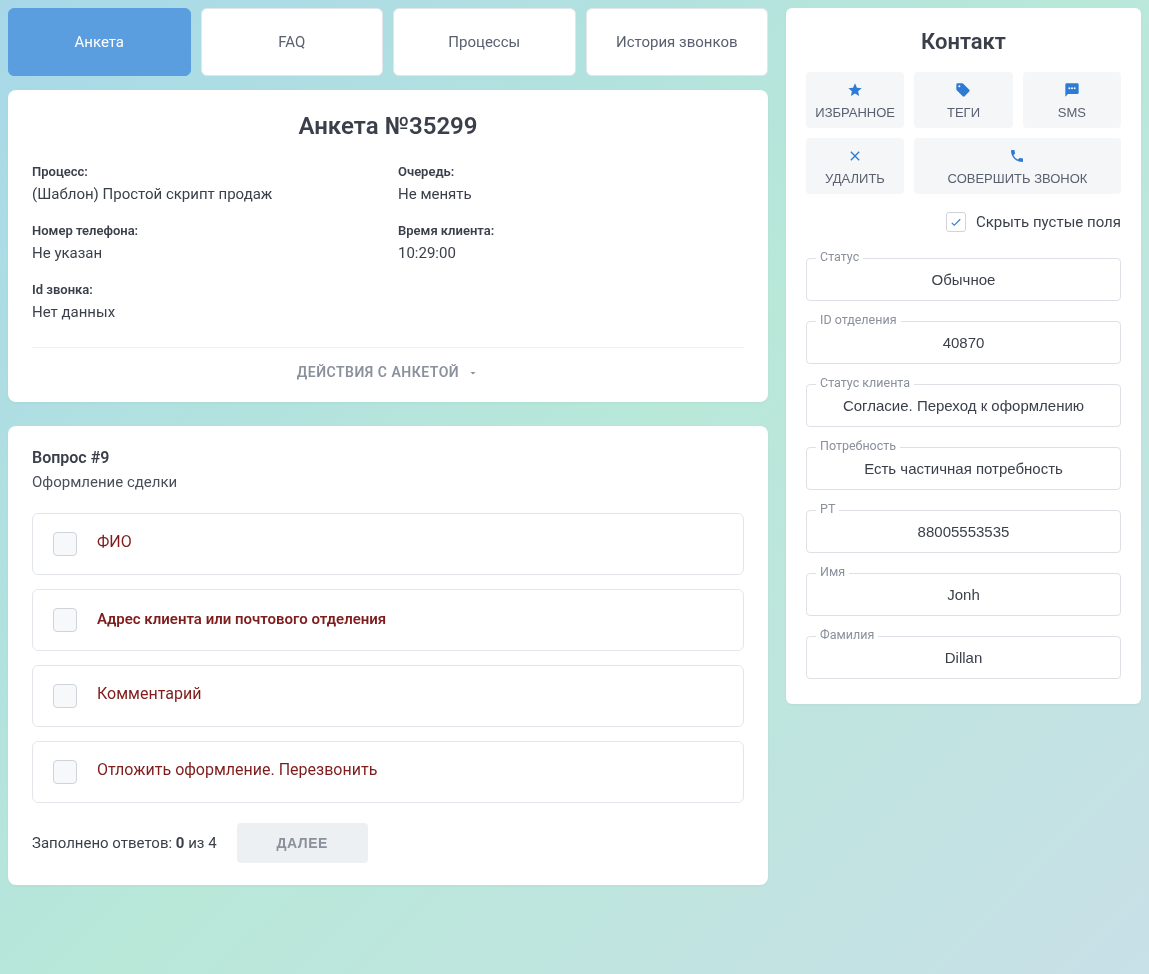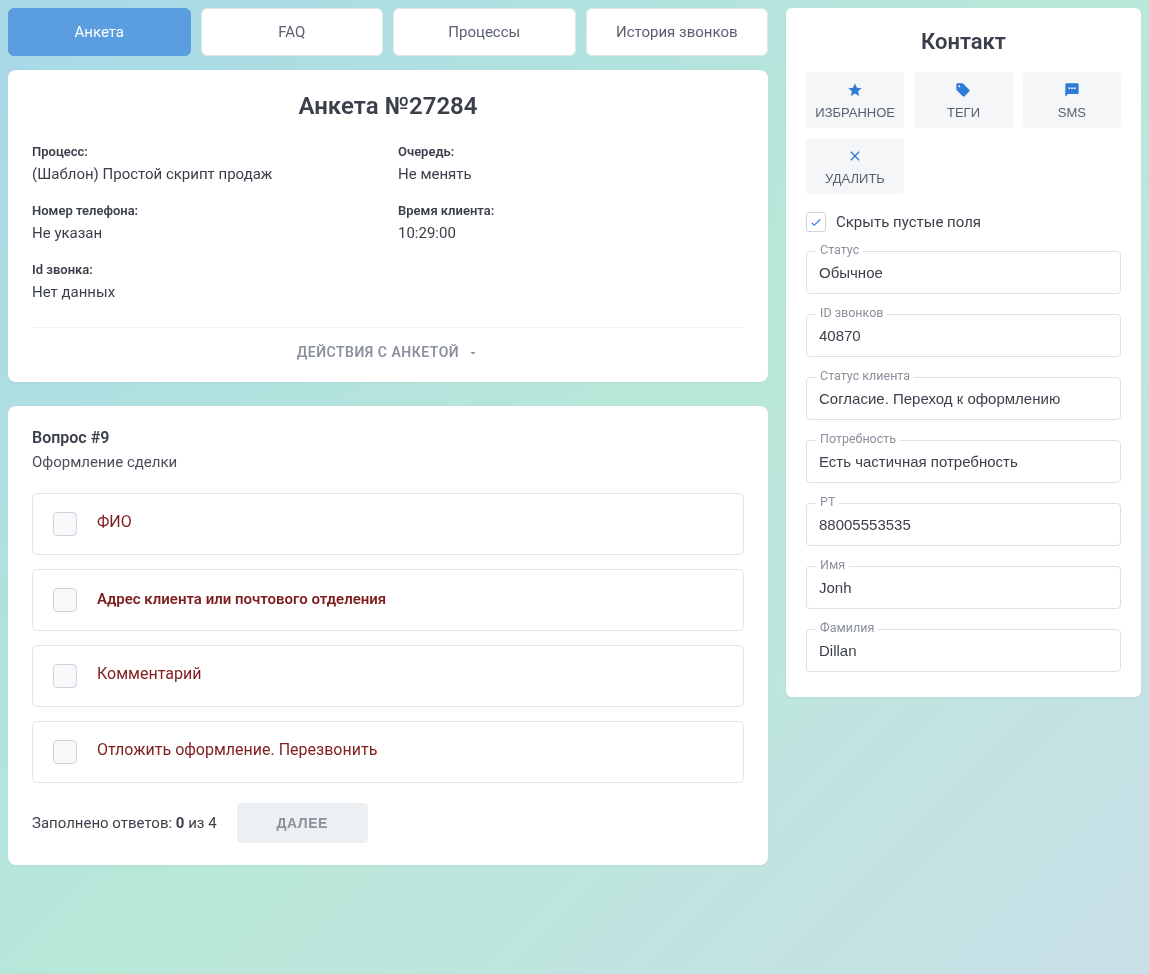--- a/index.html
+++ b/index.html
@@ -19,21 +19,21 @@
   .left-col { flex: 1; min-width: 0; }
   .right-col { width: 355px; flex-shrink: 0; }
 
   
   .tabs { display: flex; gap: 10px; margin-bottom: 14px; }
   .tab {
     flex: 1;
     background: #fff;
     border: 1px solid #e2e6ea;
     border-radius: 6px;
-    padding: 14px 10px;
+    padding: 24px 10px;
     text-align: center;
     color: #5a6070;
     font-size: 15px;
     cursor: pointer;
   }
   .tab.active {
     background: #5b9ee0;
     color: #fff;
     border-color: #5b9ee0;
   }
@@ -156,24 +156,25 @@
   .action-btn.third { flex: 1 1 calc(33.333% - 7px); }
   .action-btn.small { flex: 0 0 calc(33.333% - 7px); }
   .action-btn.wide { flex: 1; }
   .action-btn .icon { color: #2d7bd4; }
   .action-btn .icon svg { width: 16px; height: 16px; fill: currentColor; }
 
   .hide-empty {
     display: flex;
     align-items: center;
     gap: 10px;
-    margin-bottom: 19px;
+    margin-bottom: 26px;
     color: #3a3f4a;
     font-size: 15px;
     cursor: pointer;
+    justify-content: flex-end;
   }
   .check-sm {
     width: 20px; height: 20px;
     border: 1px solid #cfd4dc;
     border-radius: 3px;
     display: flex;
     align-items: center;
     justify-content: center;
     color: #2d7bd4;
   }
@@ -189,37 +190,38 @@
     font-size: 12.5px;
     color: #8a909c;
   }
   .field-input {
     width: 100%;
     border: 1px solid #dde1e6;
     border-radius: 4px;
     padding: 12px 12px;
     font-size: 15px;
     color: #3a3f4a;
+    text-align: center;
   }
 </style>
 </head>
 <body>
 
 <div class="page">
   <div class="left-col">
 
     <div class="tabs">
       <div class="tab active">Анкета</div>
       <div class="tab">FAQ</div>
       <div class="tab">Процессы</div>
       <div class="tab">История звонков</div>
     </div>
 
     <div class="card">
-      <div class="anketa-title">Анкета №27284</div>
+      <div class="anketa-title">Анкета №35299</div>
       <div class="info-grid">
         <div class="info-col">
           <div class="info-block">
             <div class="info-label">Процесс:</div>
             <div class="info-value">(Шаблон) Простой скрипт продаж</div>
           </div>
           <div class="info-block">
             <div class="info-label">Номер телефона:</div>
             <div class="info-value">Не указан</div>
           </div>
@@ -321,37 +323,45 @@
           <span>SMS</span>
         </button>
         <button class="action-btn small">
           <span class="icon">
             <svg viewBox="0 0 24 24">
                 <path d="M19 6.4L17.6 5 12 10.6 6.4 5 5 6.4 10.6 12 5 17.6 6.4 19 12 13.4 17.6 19 19 17.6 13.4 12z"></path>
               </svg>
           </span>
           <span>УДАЛИТЬ</span>
         </button>
+        <button class="action-btn wide">
+          <span class="icon">
+            <svg viewBox="0 0 24 24">
+                <path d="M6.6 10.8a15 15 0 006.6 6.6l2.2-2.2a1 1 0 011-.24 11.4 11.4 0 003.6.58 1 1 0 011 1V20a1 1 0 01-1 1A17 17 0 013 4a1 1 0 011-1h3.5a1 1 0 011 1 11.4 11.4 0 00.58 3.6 1 1 0 01-.24 1z"></path>
+              </svg>
+          </span>
+          <span>СОВЕРШИТЬ ЗВОНОК</span>
+        </button>
       </div>
 
       <div class="hide-empty">
         <span class="check-sm">
           <svg viewBox="0 0 24 24">
               <path d="M9 16.2l-3.5-3.5L4 14l5 5L20 8l-1.4-1.4z"></path>
             </svg>
         </span>
         <span>Скрыть пустые поля</span>
       </div>
 
       <div class="field-group">
         <span class="field-label">Статус</span>
         <input class="field-input" value="Обычное" style="">
       </div>
       <div class="field-group">
-        <span class="field-label">ID звонков</span>
+        <span class="field-label">ID отделения</span>
         <input class="field-input" value="40870" style="">
       </div>
       <div class="field-group">
         <span class="field-label">Статус клиента</span>
         <input class="field-input" value="Согласие. Переход к оформлению" style="">
       </div>
       <div class="field-group">
         <span class="field-label">Потребность</span>
         <input class="field-input" value="Есть частичная потребность" style="">
       </div>

